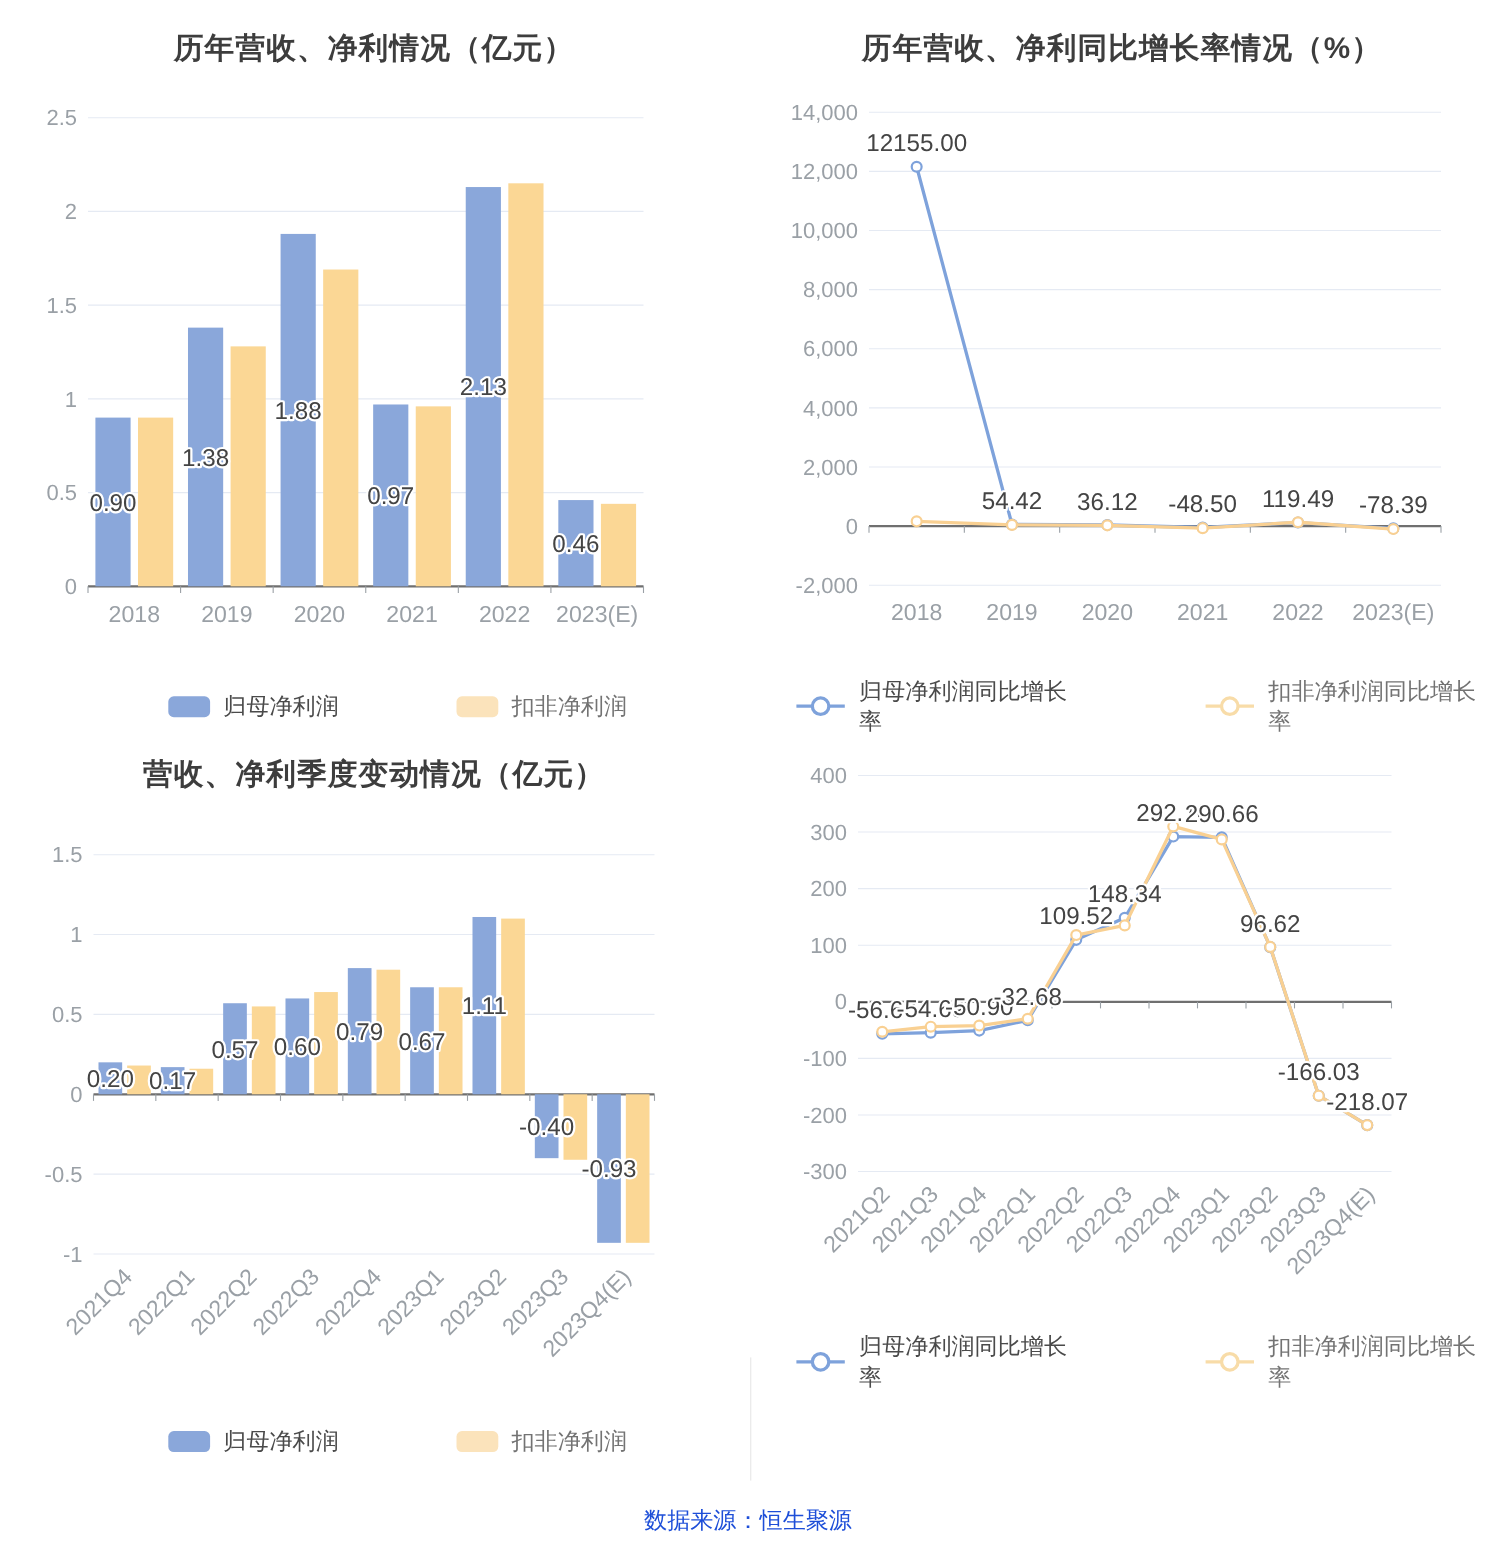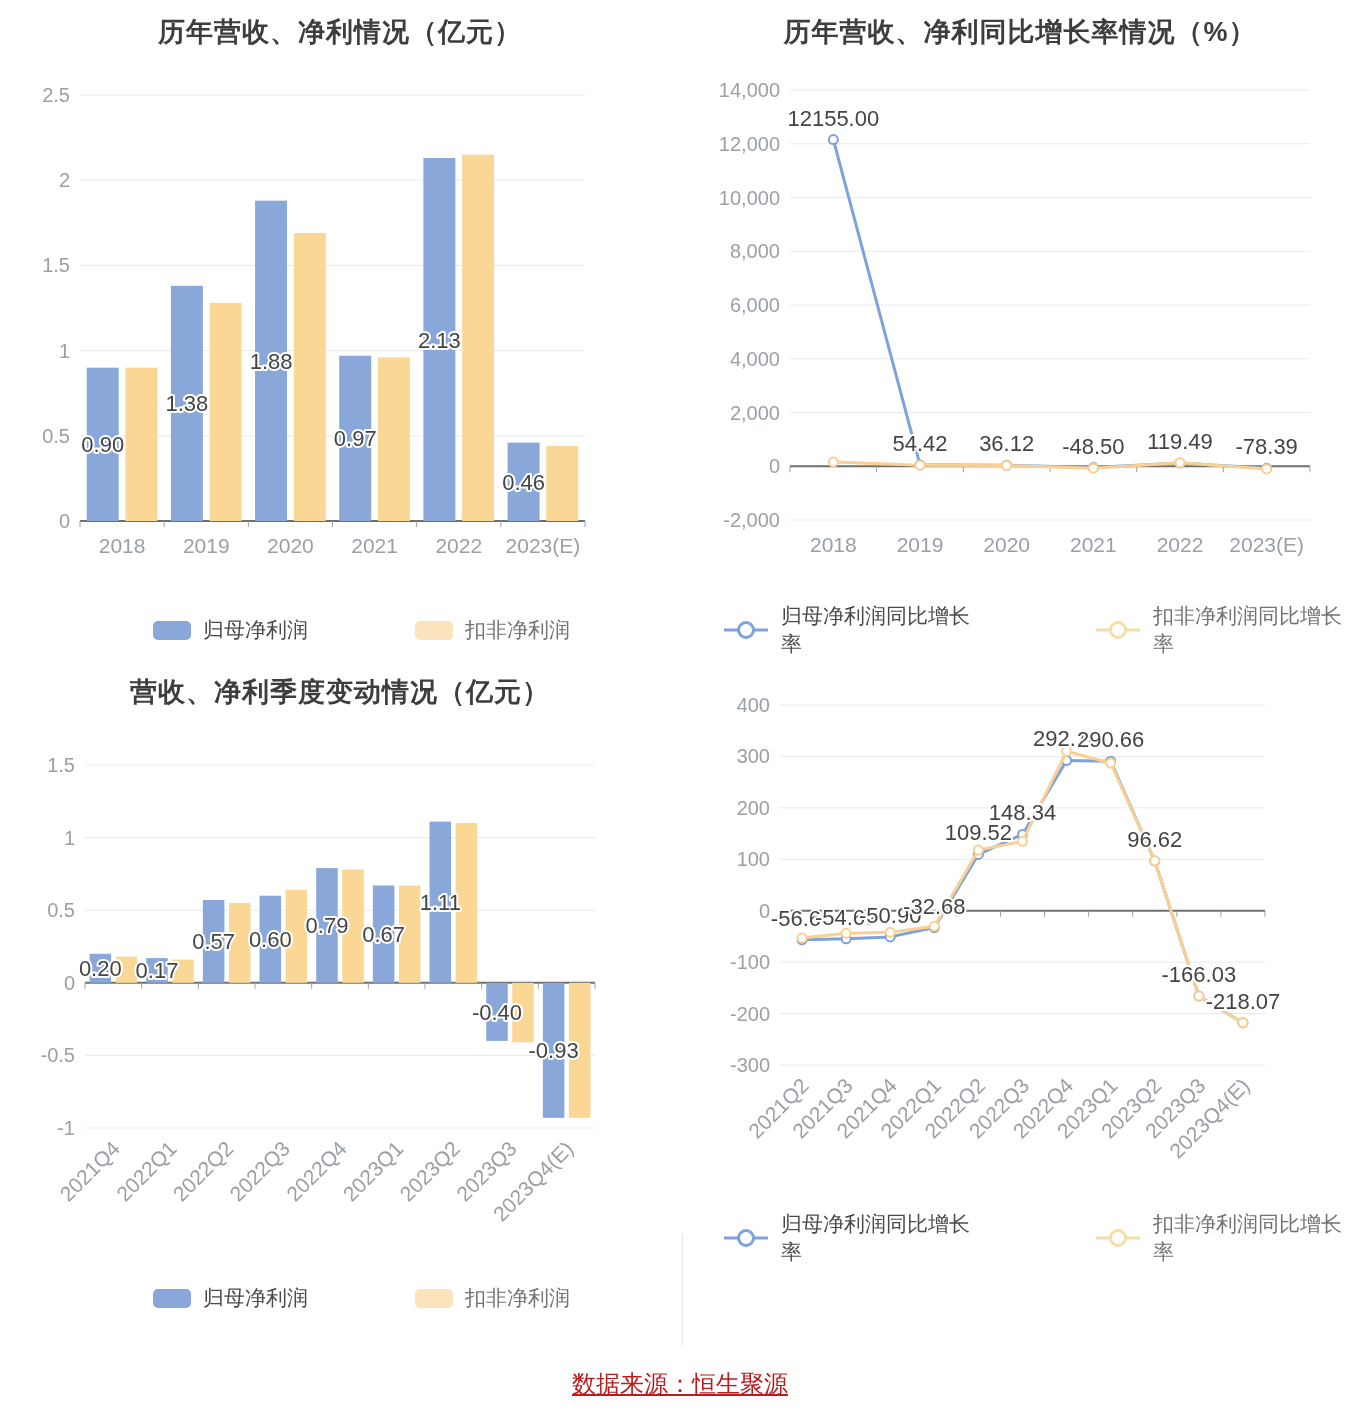--- a/index.html
+++ b/index.html
@@ -1,31 +1,31 @@
 <!DOCTYPE html>
 <html><head>
 <meta charset="utf-8">
 <style>
   html,body{margin:0;padding:0;background:#fff;}
   body{font-family:"Liberation Sans","DejaVu Sans",sans-serif;}
   .page{position:relative;width:1360px;height:1425px;background:#fff;overflow:hidden;}
   .grid{display:grid;grid-template-columns:680px 680px;grid-template-rows:660px 690px;}
   .panel{position:relative;}
-  .chart-title{height:46px;padding-top:14px;text-align:center;font-size:27px;font-weight:bold;color:#3d3d3d;letter-spacing:1px;}
+  .chart-title{height:46px;padding-top:26px;text-align:center;font-size:27px;font-weight:bold;color:#3d3d3d;letter-spacing:1px;}
   svg.chart{display:block;}
   .legend{display:flex;justify-content:center;align-items:center;gap:64px;height:60px;}
   .legend-bottom{margin-top:28px;}
   .legend-item{display:flex;align-items:center;gap:12px;cursor:pointer;padding-left:43px;}
   .swatch{display:inline-block;width:38px;height:19px;border-radius:5px;}
   .licon{display:inline-block;width:46px;height:22px;line-height:0;}
   .legend-label{font-size:21px;}
   .lg-dark{color:#4a4a4a;}
   .lg-gray{color:#737373;}
   .dlabel{font-size:22px;font-weight:500;fill:#444;stroke:#fff;stroke-width:4px;paint-order:stroke;stroke-linejoin:round;}
-  .footer{margin-top:18px;text-align:center;font-size:24px;color:#b91c1c;text-decoration:underline;}
+  .footer{margin-top:18px;text-align:center;font-size:21px;color:#1d4ed8;}
   .v-divider{position:absolute;left:682px;top:1234px;width:1px;height:112px;background:#e6e6e6;}
 </style>
 </head>
 <body>
 
 <div class="page">
   <div class="grid">
 
     <div class="panel" id="panel-0">
       <div class="chart-title">历年营收、净利情况（亿元）</div>

